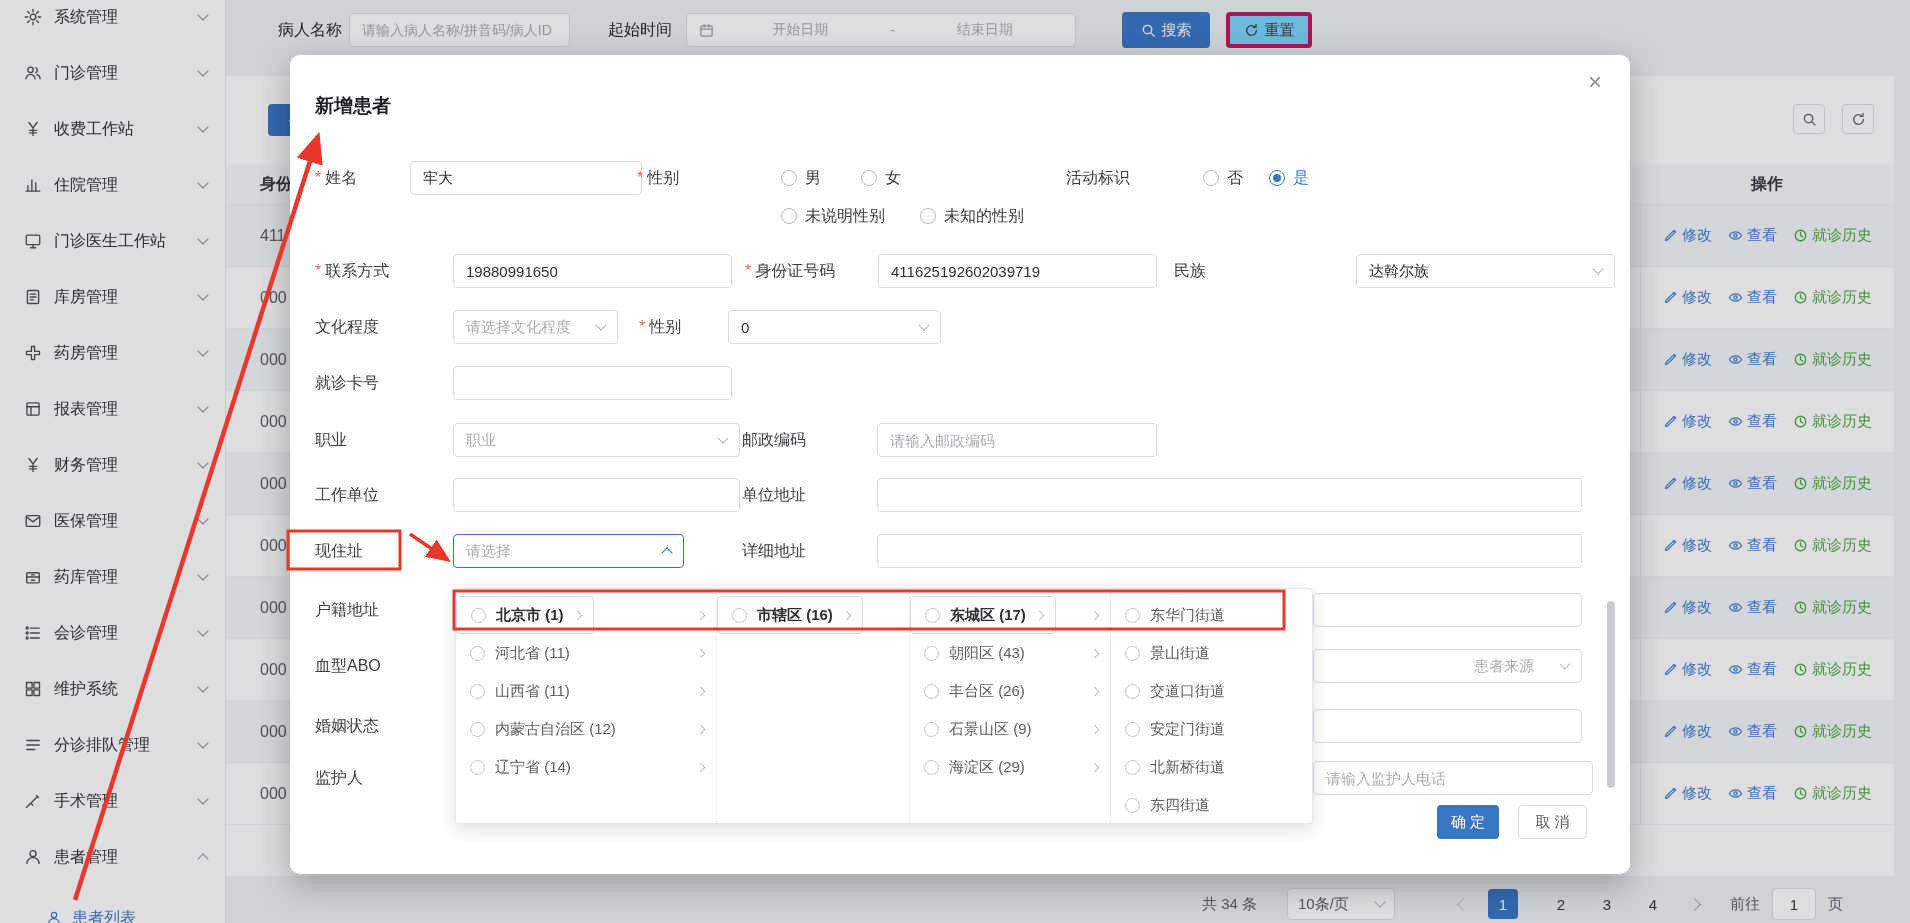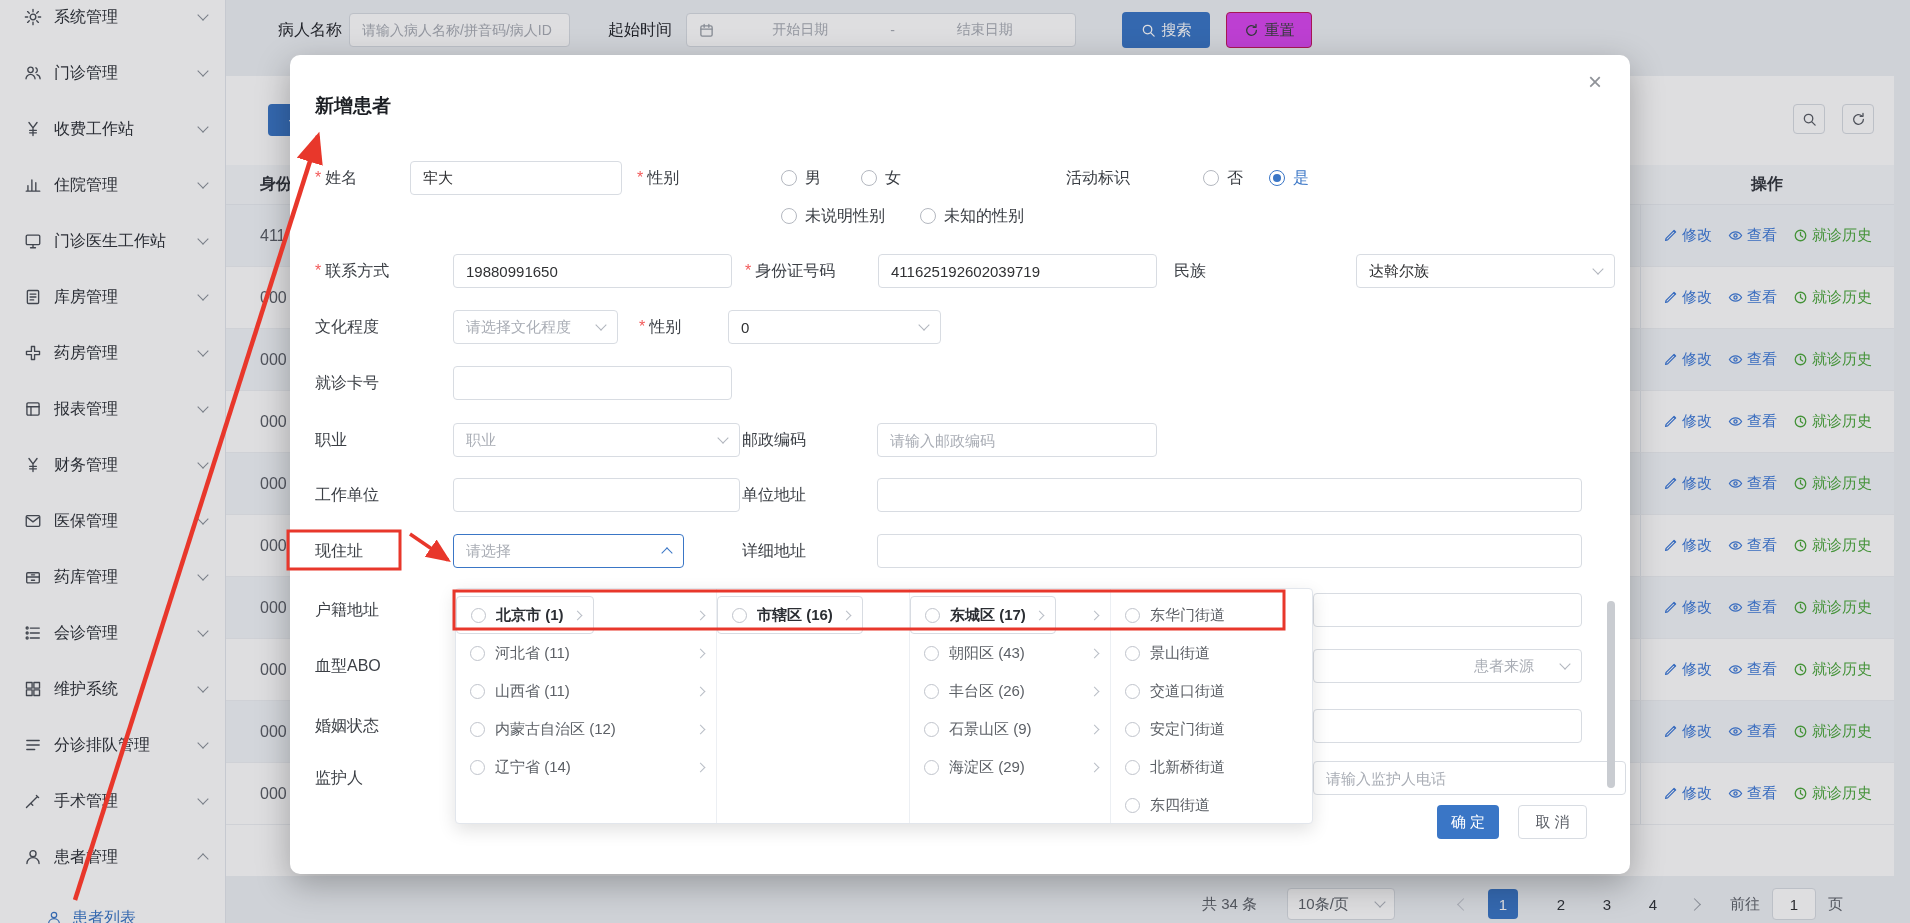--- a/index.html
+++ b/index.html
@@ -29,21 +29,21 @@
   .side-sub span{font-size:16px}
 
   
   .lbl-bold{position:absolute;font-size:16px;font-weight:normal;color:#23262b;height:34px;display:flex;align-items:center}
   .inp{position:absolute;height:34px;border:1px solid var(--border);border-radius:4px;background:#fff;font-size:14px;color:#303133;padding:0 12px;outline:none;font-family:inherit}
   .inp::placeholder{color:var(--ph)}
   .daterange{position:absolute;height:34px;border:1px solid var(--border);border-radius:4px;background:#fff;display:flex;align-items:center;padding:0 12px;gap:8px}
   .daterange .ph-t{color:var(--ph);font-size:14px;flex:1;text-align:center}
   .btn{display:flex;align-items:center;justify-content:center;gap:6px;border-radius:4px;font-size:15px;cursor:pointer;border:none;font-family:inherit}
   .btn-primary{background:var(--primary);color:#fff}
-  .btn-plain{background:#d946ef;color:#3c4043;border:1px solid #be185d}
+  .btn-plain{background:#7dd3fc;color:#3c4043;border:4px solid #be185d}
   .mini{width:15px;height:15px;stroke:currentColor;fill:none;stroke-width:1.4;stroke-linecap:round;stroke-linejoin:round;flex:none}
 
   
   .card{position:absolute;left:226px;top:76px;width:1668px;height:800px;background:#fff}
   .iconbtn{position:absolute;width:32px;height:30px;background:#fff;border:1px solid var(--border);border-radius:4px;display:flex;align-items:center;justify-content:center;color:#5a5e66;cursor:pointer}
   .thead{position:absolute;left:226px;top:165px;width:1668px;height:40px;background:#f6f8fb;display:flex;align-items:center;font-weight:bold;color:#31353c;font-size:16px;border-bottom:1px solid #e9edf2}
   .tbody{position:absolute;left:226px;top:205px;width:1668px}
   .trow{height:62px;display:flex;align-items:center;border-bottom:1px solid #eef0f4;font-size:16px;color:#5a5e66}
   .trow:nth-child(odd){background:#f3f6fa}
   .cell-id{margin-left:34px;white-space:nowrap}
@@ -573,21 +573,21 @@
   <div class="mask"></div>
 
   <div class="modal">
     <div class="dlg-title">新增患者</div>
     <button class="dlg-close">×</button>
 
     <div class="flabel" style="left:25px;top:106px">
         <span class="star">*</span>
         <span>姓名</span>
       </div>
-    <input class="finp" style="left: 120px; top: 106px; width: 212px;" value="牢大">
+    <input class="finp" style="left: 120px; top: 106px; width: 232px;" value="牢大">
     <div class="flabel" style="left:347px;top:106px">
         <span class="star">*</span>
         <span>性别</span>
       </div>
     <div class="radio-item" style="left:491px;top:106px">
         <span class="radio"></span>
         <span class="rlabel">男</span>
       </div>
     <div class="radio-item" style="left:571px;top:106px">
         <span class="radio"></span>
@@ -702,21 +702,21 @@
       </div>
 
     <div class="flabel" style="left:25px;top:654px">
         <span>婚姻状态</span>
       </div>
     <input class="finp" style="left: 1023px; top: 654px; width: 269px;" value="">
 
     <div class="flabel" style="left:25px;top:706px">
         <span>监护人</span>
       </div>
-    <input class="finp" style="left: 1023px; top: 706px; width: 313px;" placeholder="请输入监护人电话">
+    <input class="finp" style="left: 1023px; top: 706px; width: 280px;" placeholder="请输入监护人电话">
 
     <div class="vscroll"></div>
 
     <button class="dlg-btn dlg-confirm" style="left:1147px;top:750px;width:62px">确 定</button>
     <button class="dlg-btn dlg-cancel" style="left:1228px;top:750px;width:69px">取 消</button>
   </div>
 
   <div class="cascader">
     <div class="cas-col" style="width:261px">
       <div class="cas-item sel">

